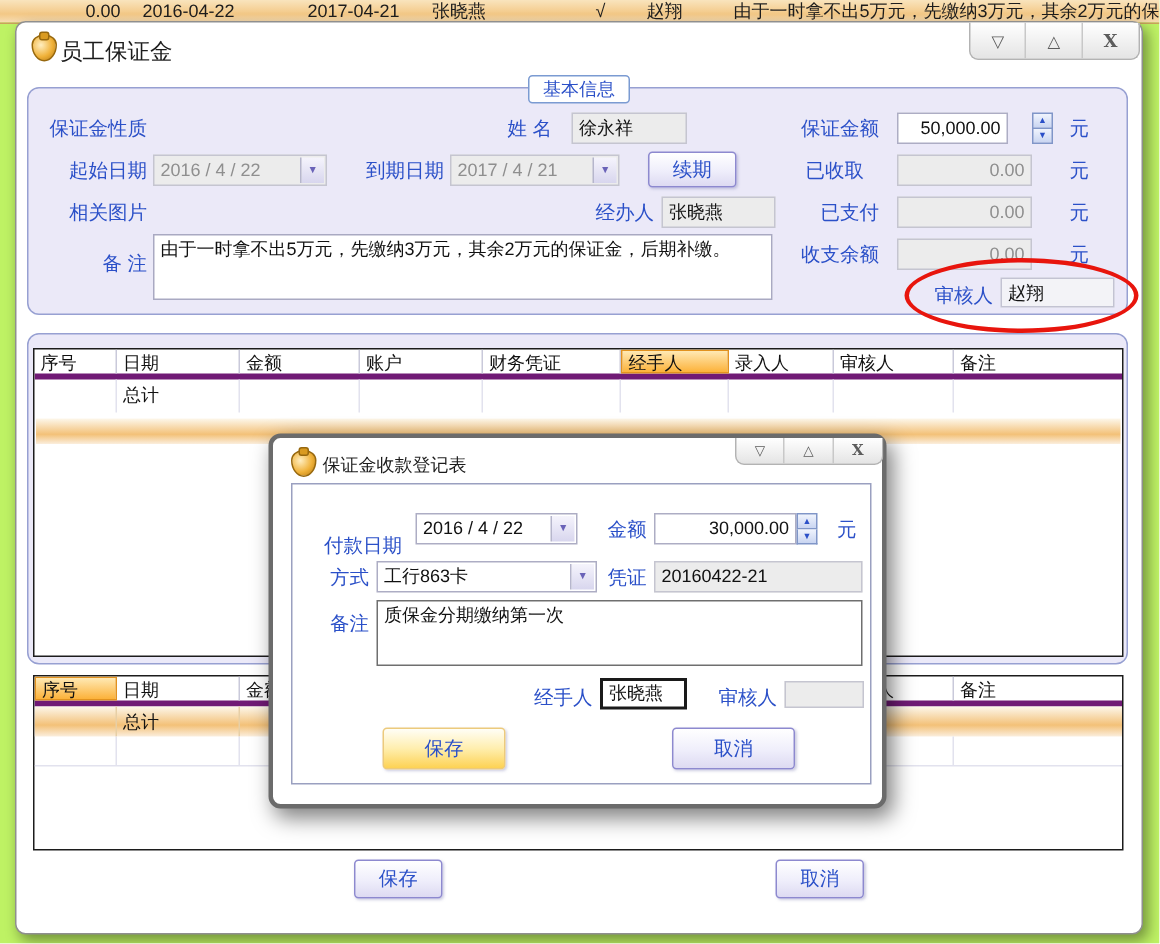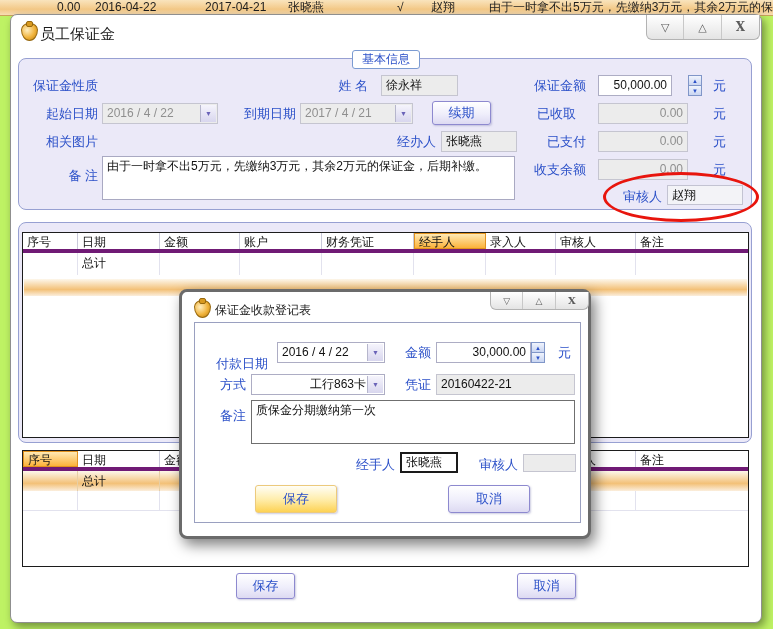--- a/index.html
+++ b/index.html
@@ -228,21 +228,21 @@
     </div>
     <div class="lbl" style="left:221px;top:53px;width:28px;">金额</div>
     <div class="fld num" style="left:254px;top:50px;width:95px;">30,000.00</div>
     <div class="spin" style="left:349px;top:50px;">
       <div>▲</div>
       <div>▼</div>
     </div>
     <div class="lbl" style="left:373px;top:53px;width:16px;">元</div>
 
     <div class="lbl" style="left:34px;top:85px;width:30px;">方式</div>
-    <div class="fld" style="left:69px;top:82px;width:134px;padding-right:18px;text-align:right;">
+    <div class="fld" style="left:69px;top:82px;width:147px;padding-right:18px;">
       <span>工行863卡</span>
       <span class="drop">▼</span>
     </div>
     <div class="lbl" style="left:221px;top:85px;width:28px;">凭证</div>
     <div class="fld ro" style="left:254px;top:82px;width:139px;">20160422-21</div>
 
     <div class="lbl" style="left:34px;top:116px;width:30px;">备注</div>
     <div class="area" style="left:69px;top:108px;width:324px;height:44px;border-color:#6f6f6f;">质保金分期缴纳第一次</div>
 
     <div class="lbl" style="left:167px;top:165px;width:46px;">经手人</div>

